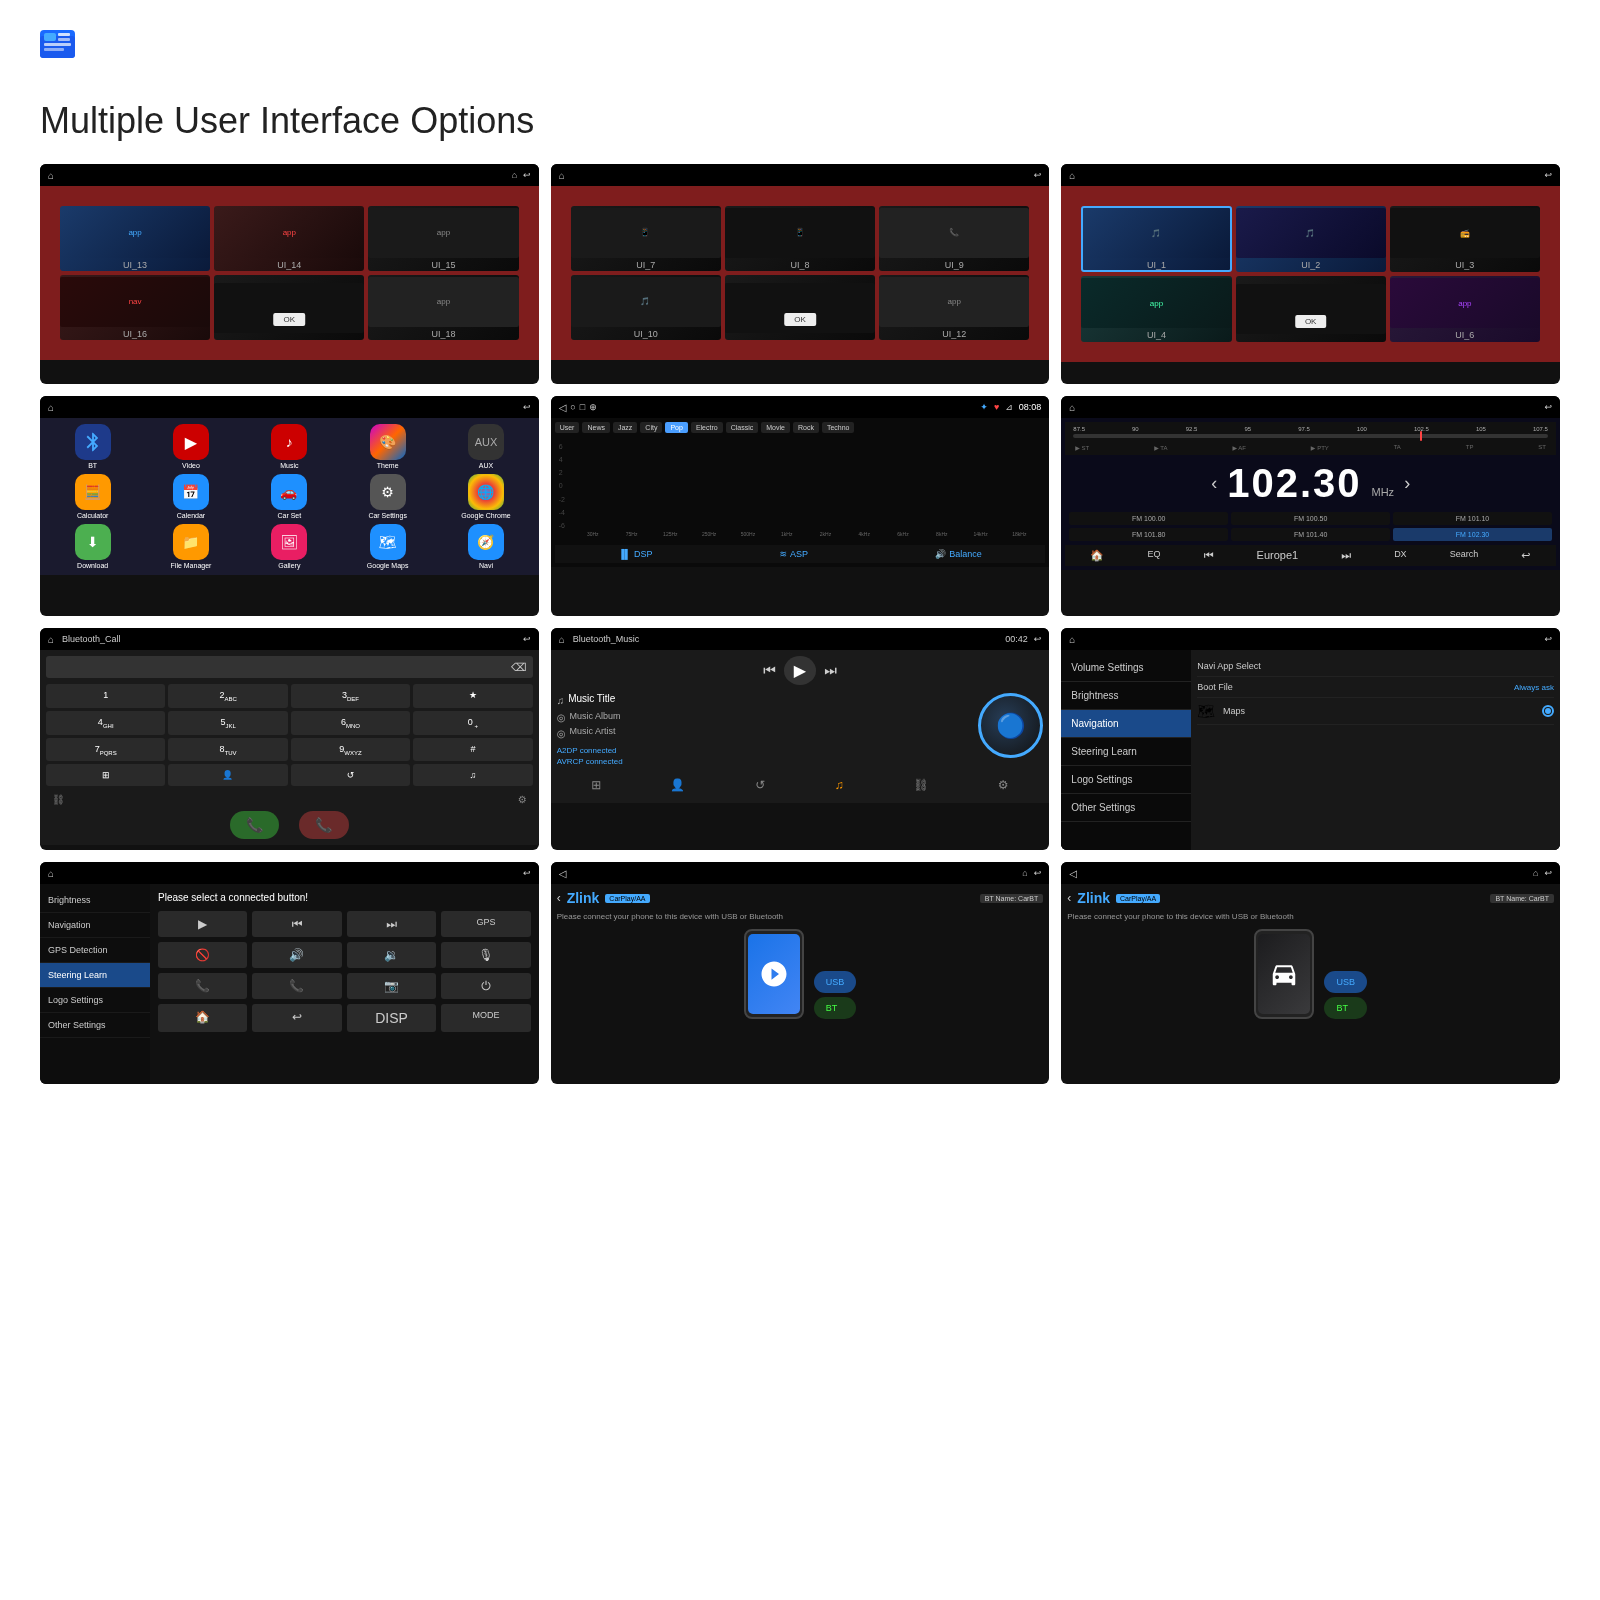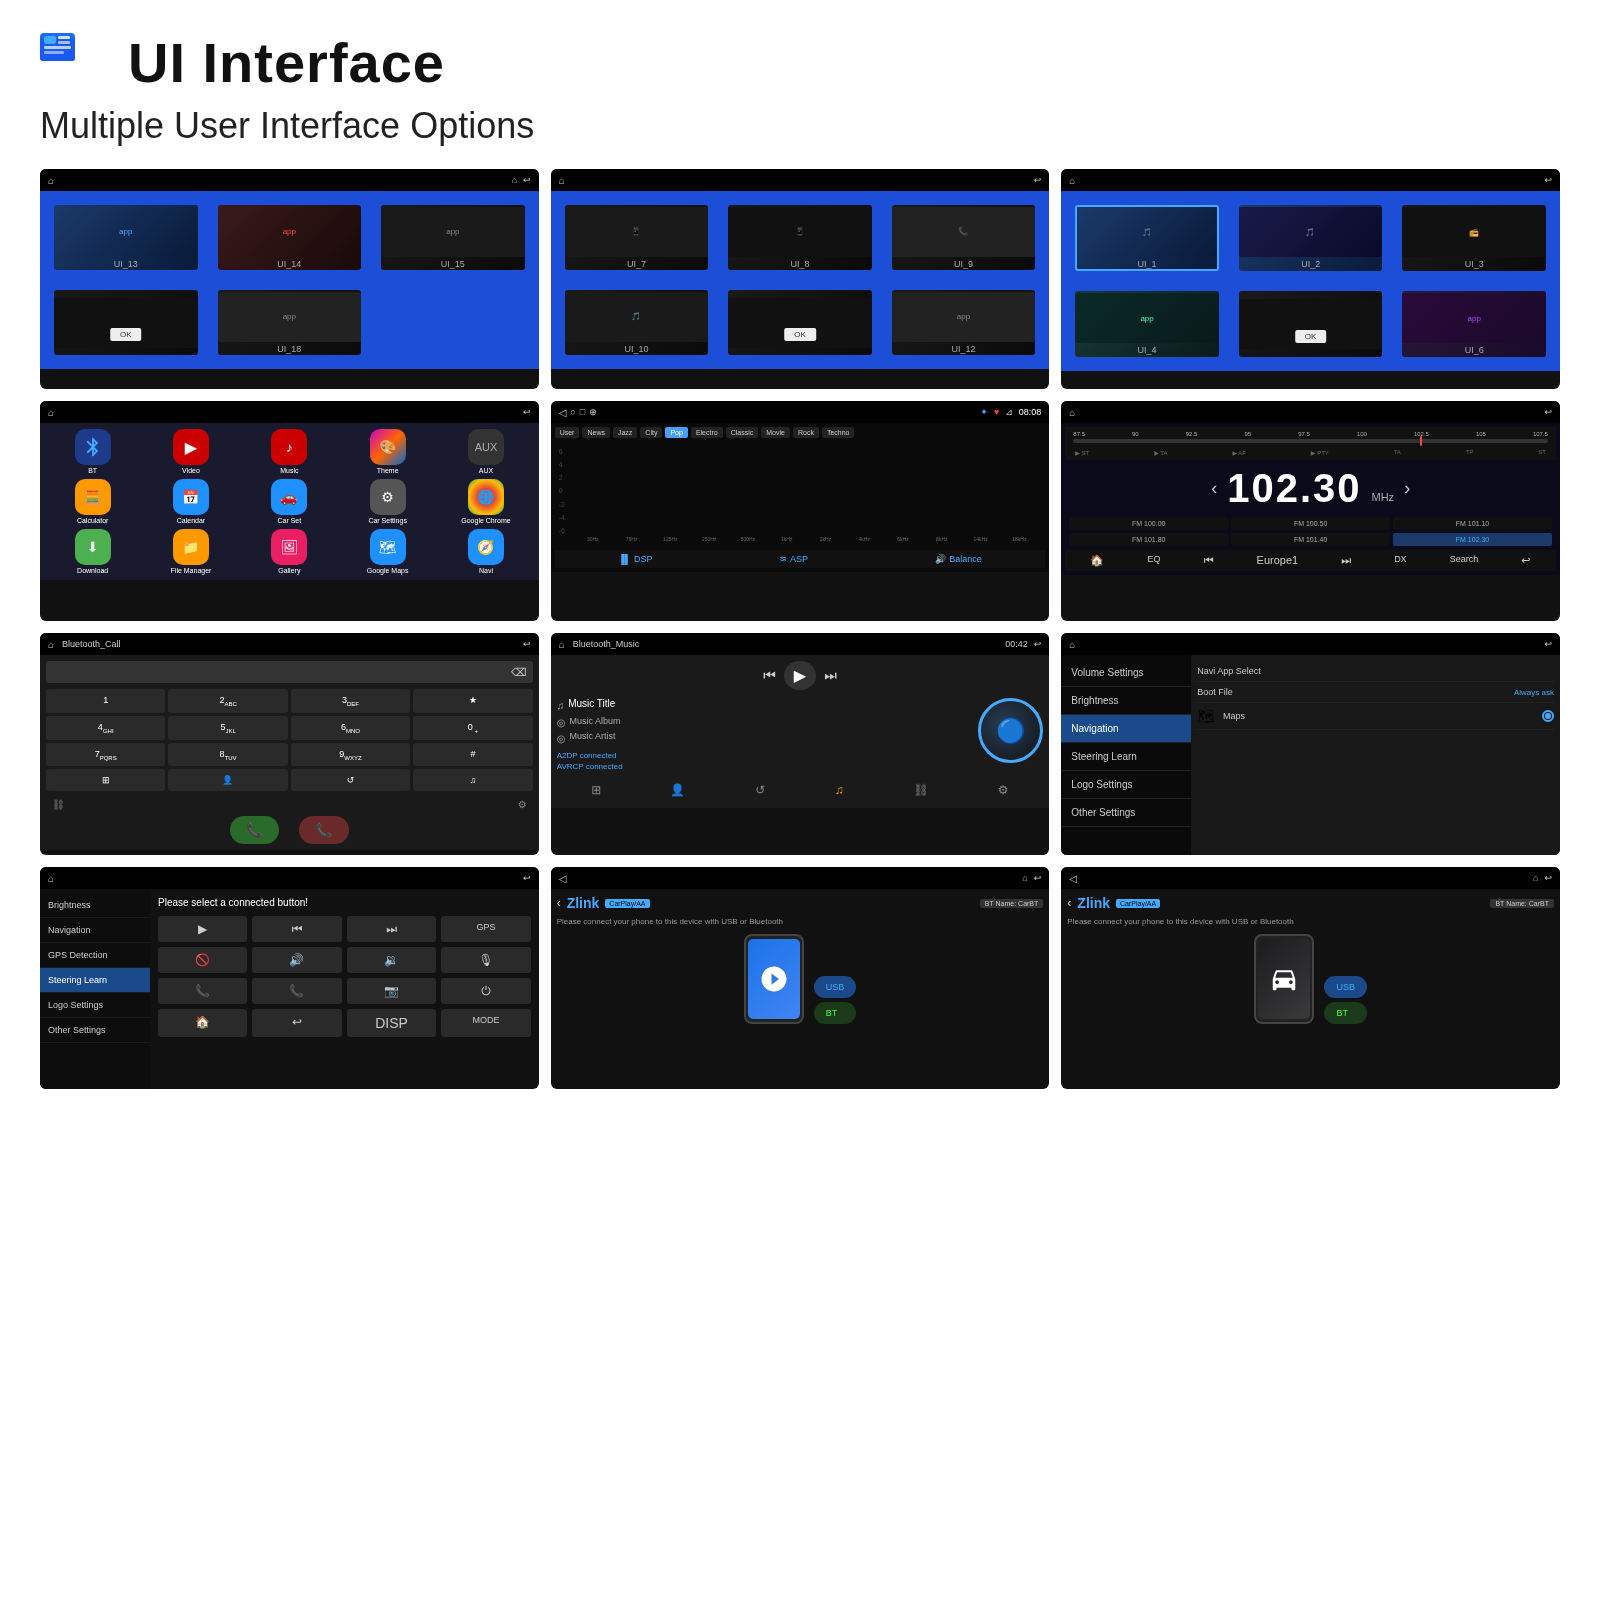--- a/index.html
+++ b/index.html
@@ -60,23 +60,23 @@
       height: 22px;
     }
     .topbar-left { display: flex; gap: 4px; align-items: center; }
     .topbar-right { display: flex; gap: 6px; align-items: center; }
 
     
     .ui-thumbnails {
       display: grid;
       grid-template-columns: 1fr 1fr 1fr;
       grid-template-rows: 1fr 1fr;
-      gap: 20px;
-      padding: 14px;
-      background: #1d4ed8;
+      gap: 4px;
+      padding: 20px;
+      background: #7f1d1d;
     }
     .ui-thumb {
       background: #222;
       border-radius: 3px;
       display: flex;
       flex-direction: column;
       align-items: center;
       justify-content: center;
       min-height: 65px;
       position: relative;
@@ -471,21 +471,20 @@
 <div class="header-section">
   <svg class="header-icon" viewBox="0 0 70 60" xmlns="http://www.w3.org/2000/svg">
     <rect x="0" y="0" width="35" height="28" rx="4" fill="#1a6aff"></rect>
     <rect x="0" y="6" width="35" height="22" rx="3" fill="#1a5aee"></rect>
     <rect x="4" y="3" width="12" height="8" rx="2" fill="#4af"></rect>
     <rect x="18" y="3" width="12" height="3" rx="1" fill="#fff" opacity="0.8"></rect>
     <rect x="18" y="8" width="12" height="3" rx="1" fill="#fff" opacity="0.6"></rect>
     <rect x="4" y="13" width="27" height="3" rx="1" fill="#fff" opacity="0.7"></rect>
     <rect x="4" y="18" width="20" height="3" rx="1" fill="#fff" opacity="0.5"></rect>
   </svg>
-  <span class="header-title">UI Interface</span>
 </div>
 <div class="subtitle">Multiple User Interface Options</div>
 
 <div class="screens-grid">
 
   <div class="screen-box">
     <div class="screen-topbar">
       <div class="topbar-left">
         <span style="color:#ccc;font-size:10px">⌂</span>
       </div>
@@ -499,20 +498,24 @@
         <div class="ui-thumb-screen" style="background:linear-gradient(135deg,#1a3a6a,#0a1a3a);font-size:8px;color:#4af">app</div>
         <div class="ui-thumb-label">UI_13</div>
       </div>
       <div class="ui-thumb thumb-red">
         <div class="ui-thumb-screen" style="background:linear-gradient(135deg,#3a1a1a,#1a0a0a);font-size:8px;color:#f44">app</div>
         <div class="ui-thumb-label">UI_14</div>
       </div>
       <div class="ui-thumb thumb-dark">
         <div class="ui-thumb-screen" style="background:#1a1a1a;font-size:8px;color:#888">app</div>
         <div class="ui-thumb-label">UI_15</div>
+      </div>
+      <div class="ui-thumb thumb-red">
+        <div class="ui-thumb-screen" style="background:linear-gradient(135deg,#2a0a0a,#1a0a0a);font-size:8px;color:#f44">nav</div>
+        <div class="ui-thumb-label">UI_16</div>
       </div>
       <div class="ui-thumb thumb-dark" style="position:relative">
         <div class="ui-thumb-screen" style="background:#111"></div>
         <div class="ok-btn" style="position:absolute;bottom:14px;left:50%;transform:translateX(-50%);background:#eee;color:#333;font-size:8px;padding:2px 10px;border-radius:2px;">OK</div>
       </div>
       <div class="ui-thumb thumb-dark">
         <div class="ui-thumb-screen" style="background:#222;font-size:8px;color:#888">app</div>
         <div class="ui-thumb-label">UI_18</div>
       </div>
     </div>

